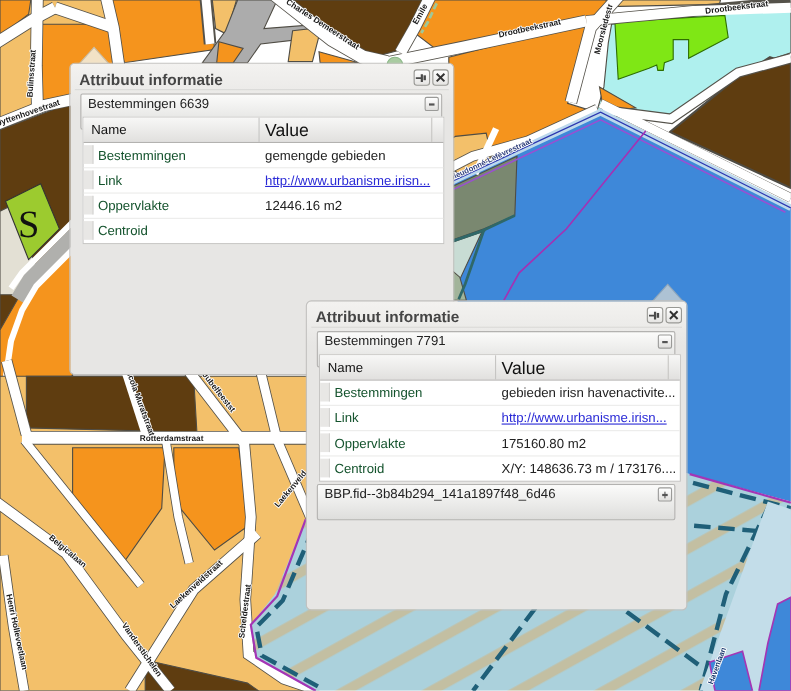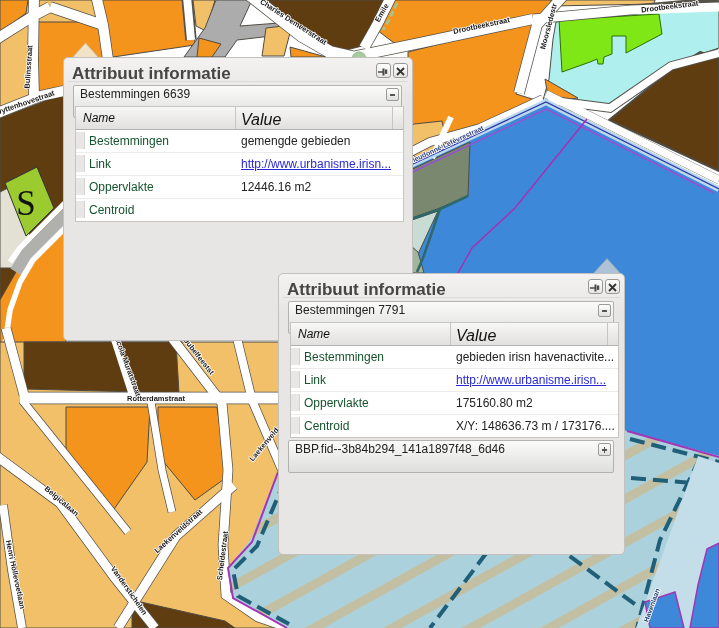--- a/index.html
+++ b/index.html
@@ -1,26 +1,26 @@
 <!DOCTYPE html>
 <html><head>
 <meta charset="utf-8">
 <style>
 html,body{margin:0;padding:0;}
 body{width:719px;height:628px;overflow:hidden;position:relative;font-family:"Liberation Sans",sans-serif;}
 #map{position:absolute;left:0;top:0;}
 .popup{position:absolute;width:347px;height:283px;background:linear-gradient(#f3f2f0,#e7e6e4 40px);border:1px solid #c2c1bf;border-radius:5px;box-sizing:border-box;}
-.ptitle{position:absolute;left:8px;top:6px;font-size:17px;font-weight:bold;color:#454545;}
+.ptitle{position:absolute;left:8px;top:6px;font-size:14px;font-weight:bold;color:#454545;}
 .pbtn{position:absolute;top:5px;width:15px;height:15px;border:1px solid #989894;border-radius:3px;background:linear-gradient(#fefefe,#e6e5e3);box-sizing:border-box;}
 .sech{position:absolute;left:9px;right:10px;height:33px;top:27px;background:linear-gradient(#fbfbfa,#dededc);border:1px solid #b3b2b0;border-radius:2px;box-sizing:border-box;font-size:12px;color:#222;line-height:17px;padding-left:6px;}
 .mbtn{position:absolute;right:2px;top:2px;width:13px;height:13px;border:1px solid #9a9a98;border-radius:2px;background:linear-gradient(#ffffff,#e0dfdd);box-sizing:border-box;}
 .mbtn i{position:absolute;left:2.75px;top:5.25px;width:5.5px;height:1.5px;background:#555;}
 .mbtn b{position:absolute;left:4.75px;top:3.25px;width:1.5px;height:5.5px;background:#555;}
 .tbl{position:absolute;left:11px;top:48px;width:329px;background:#fff;border:1px solid #c6c5c3;box-sizing:border-box;}
-.thead{height:22px;box-sizing:content-box;background:linear-gradient(#f7f7f6,#e1e0de);border-bottom:1px solid #b3b2b0;position:relative;font-style:italic;}
+.thead{height:22px;box-sizing:content-box;background:linear-gradient(#f7f7f6,#e1e0de);border-bottom:1px solid #b3b2b0;position:relative;}
 .thead .n{position:absolute;left:7px;top:4px;font-size:12px;color:#111;}
 .thead .v{position:absolute;left:165px;top:4px;font-size:16px;color:#111;}
 .cdiv{position:absolute;left:159px;top:0;bottom:0;width:1px;background:#c6c5c3;}
 .cdiv2{position:absolute;left:316px;top:0;bottom:0;width:1px;background:#c6c5c3;}
 .trow{height:22px;position:relative;border-bottom:1px solid #ececea;}
 .trow:last-child{border-bottom:none;}
 .gut{position:absolute;left:0;top:2px;width:8px;height:17px;background:#e8e7e5;border-right:1px solid #d4d3d1;}
 .tn{position:absolute;left:13px;top:4px;font-size:12px;color:#14532d;white-space:nowrap;}
 .tv{position:absolute;left:165px;top:4px;font-size:12px;color:#222;white-space:nowrap;}
 .lnk{color:#2929d6;text-decoration:underline;}

